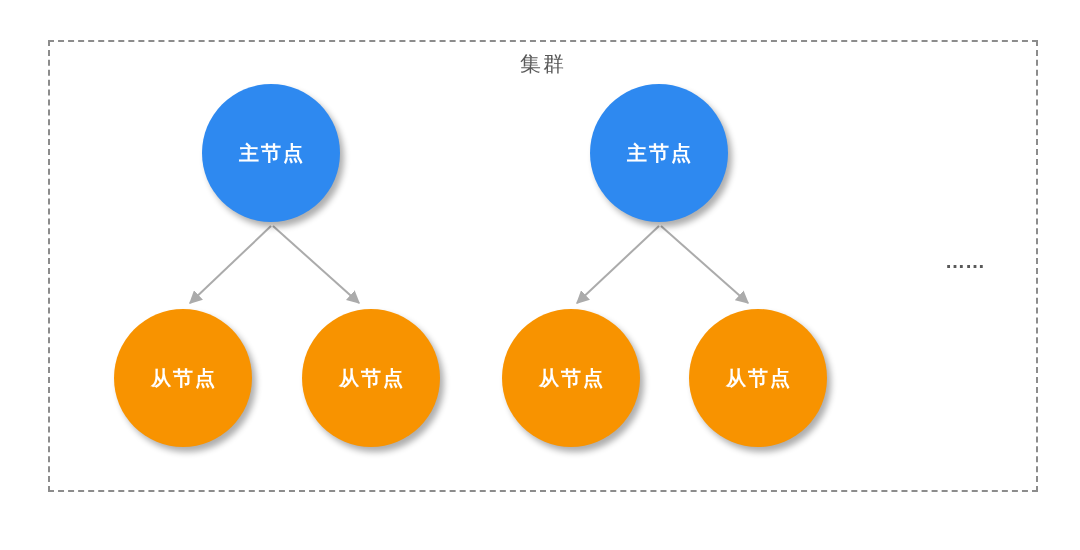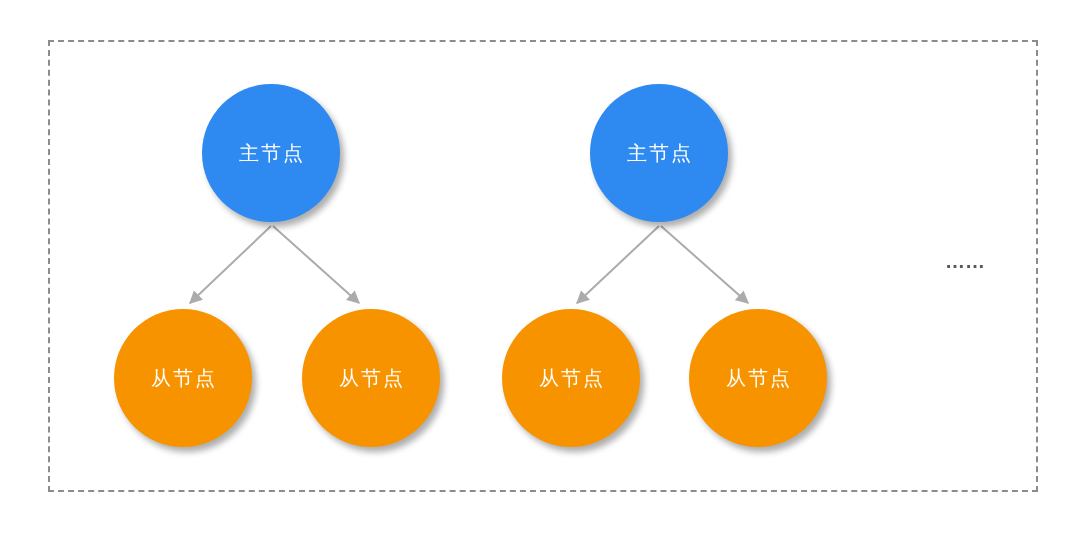--- a/index.html
+++ b/index.html
@@ -51,21 +51,21 @@
     height: 138px;
     border-radius: 50%;
     display: flex;
     align-items: center;
     justify-content: center;
     box-shadow: 4px 5px 6px rgba(0, 0, 0, 0.32);
   }
   .node span {
     color: #ffffff;
     font-size: 20px;
-    font-weight: 400;
+    font-weight: 700;
     letter-spacing: 2px;
     text-indent: 2px;
   }
   .master { background: #2e89f0; }
   .slave  { background: #f89300; text-align: center; }
 
   .m1 { left: 202px; top: 84px; }
   .m2 { left: 590px; top: 84px; }
   .s1 { left: 114px; top: 309px; }
   .s2 { left: 302px; top: 309px; }
@@ -85,20 +85,21 @@
     color: #595959;
   }
 </style>
 </head>
 <body>
 
 <div class="canvas">
 
   <div class="cluster-border"></div>
 
+  <div class="cluster-title">集群</div>
 
   <svg class="arrows-layer" viewBox="0 0 1080 550" xmlns="http://www.w3.org/2000/svg">
     <defs>
       <marker id="arrowhead" viewBox="0 0 10 10" refX="9" refY="5" markerWidth="6.5" markerHeight="6.5" orient="auto">
         <path d="M0,0 L10,5 L0,10 z" fill="#ababab"></path>
       </marker>
     </defs>
     <line x1="271" y1="226" x2="190" y2="303" marker-end="url(#arrowhead)"></line>
     <line x1="273" y1="226" x2="359" y2="303" marker-end="url(#arrowhead)"></line>
     <line x1="659" y1="226" x2="577" y2="303" marker-end="url(#arrowhead)"></line>

